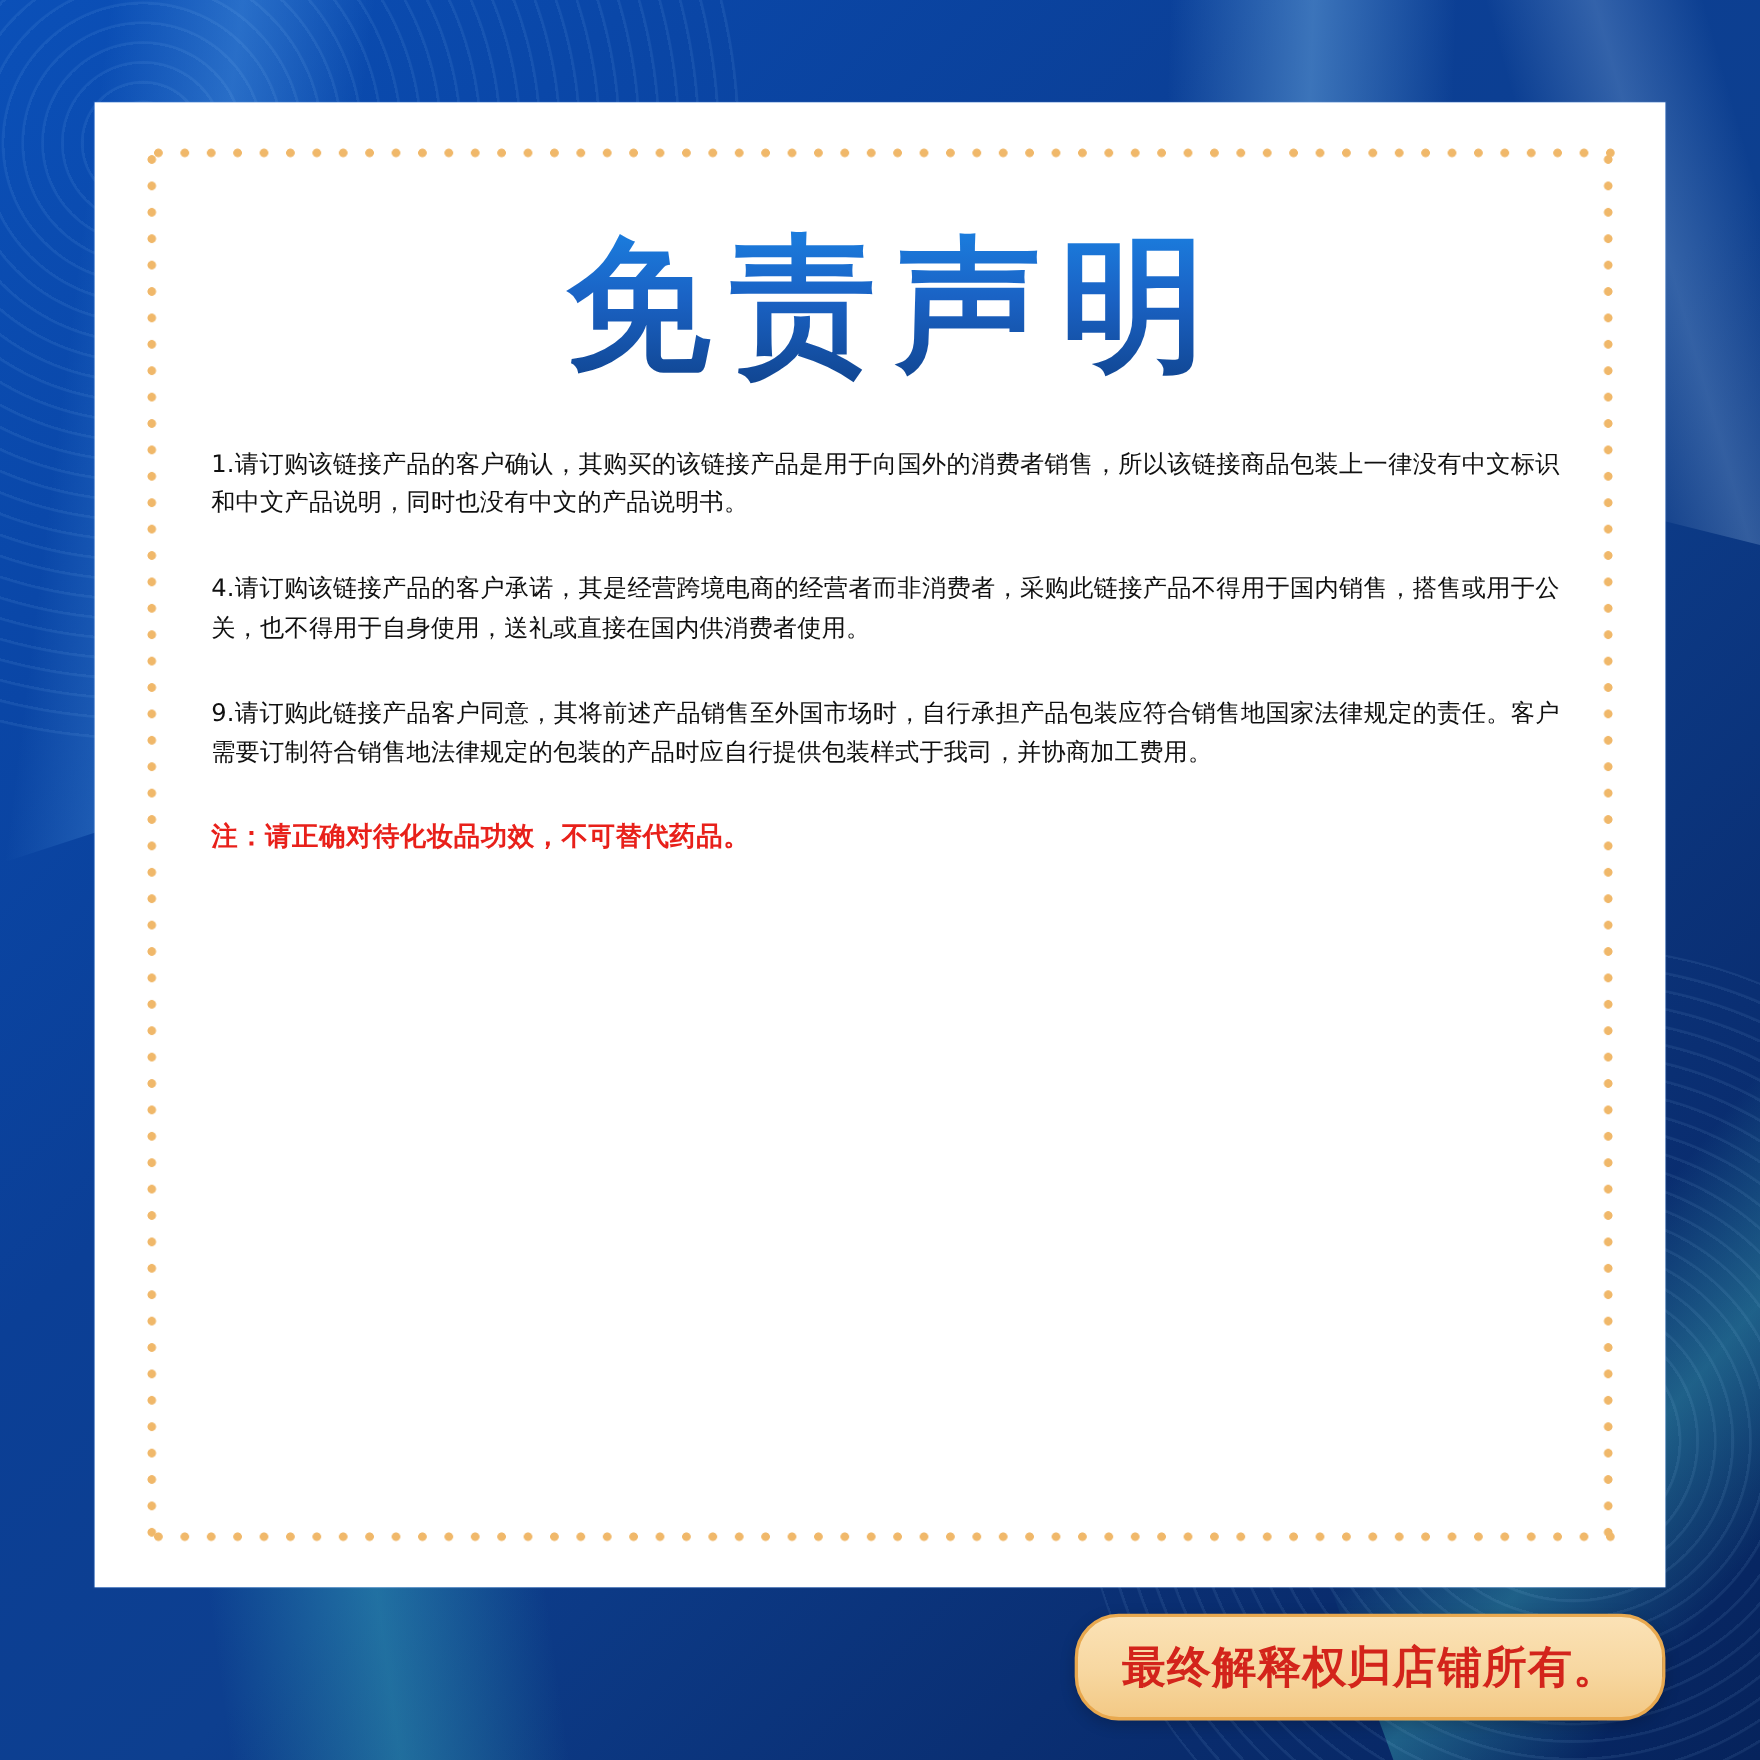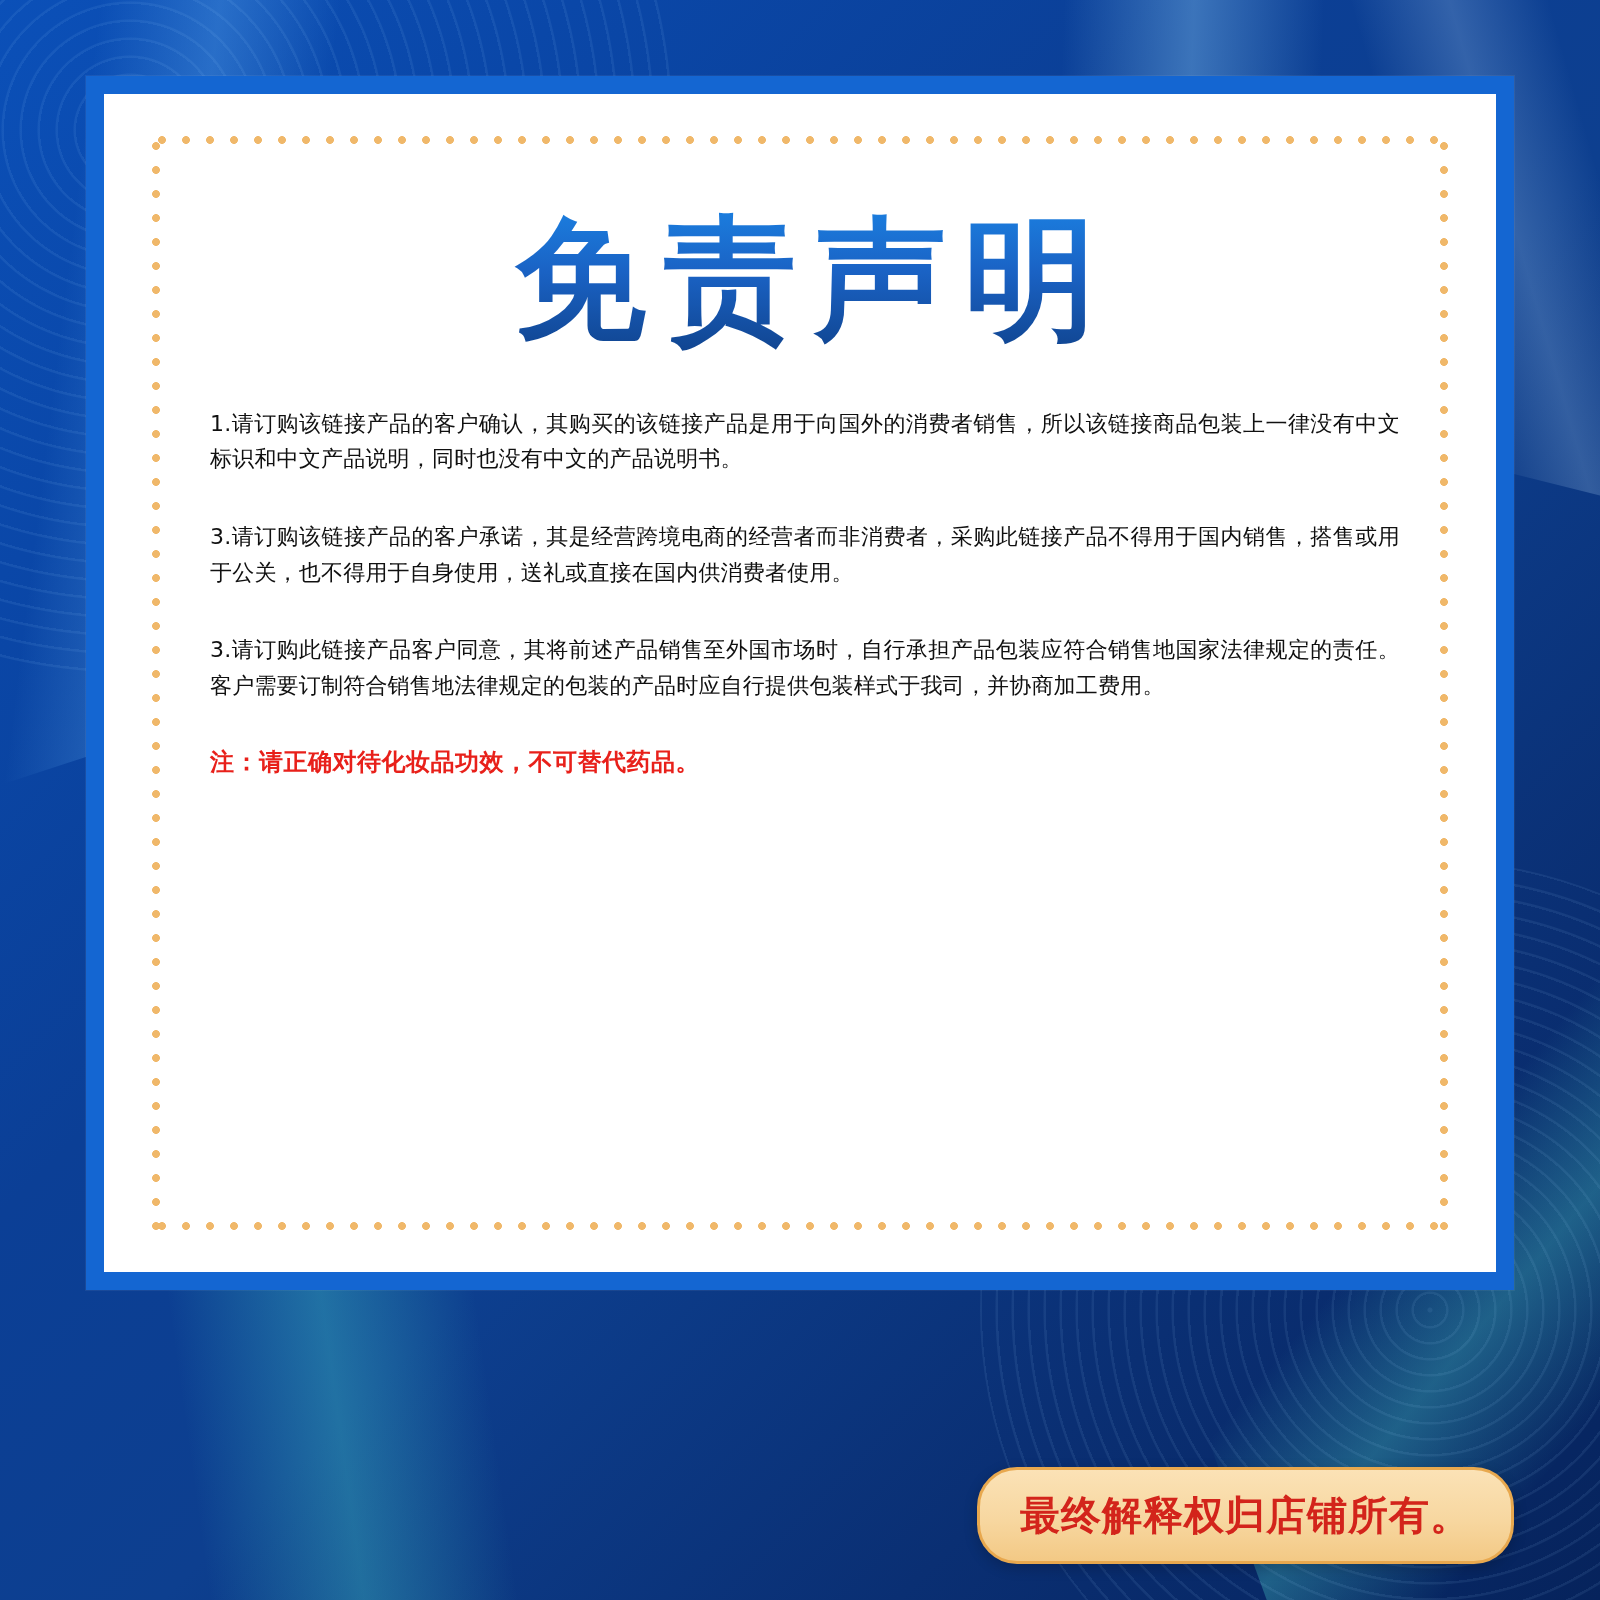--- a/index.html
+++ b/index.html
@@ -79,25 +79,24 @@
       repeating-radial-gradient(circle at 50% 50%,
         rgba(150,205,255,0.09) 0px, rgba(150,205,255,0.09) 2px,
         rgba(150,205,255,0.00) 3px, rgba(150,205,255,0.00) 18px);
     pointer-events: none;
   }
 
   
   #card-frame {
     position: absolute;
     left: 86px;
-    top: 76px;
+    top: 93px;
     width: 1428px;
-    height: 1214px;
+    height: 1350px;
     background: #1466d2;
-    padding: 18px;
     box-sizing: border-box;
     box-shadow: 0 0 0 1px rgba(255,255,255,0.06);
   }
   #card {
     position: relative;
     width: 100%;
     height: 100%;
     background: #ffffff;
     box-sizing: border-box;
   }
@@ -204,23 +203,23 @@
   <div id="card-frame">
     <div id="card">
       <div id="dotted-border"></div>
 
       <div id="card-inner">
 
         <h1 id="title">免责声明</h1>
 
         <p class="para">1.请订购该链接产品的客户确认，其购买的该链接产品是用于向国外的消费者销售，所以该链接商品包装上一律没有中文标识和中文产品说明，同时也没有中文的产品说明书。</p>
 
-        <p class="para">3.请订购该链接产品的客户承诺，其是经营跨境电商的经营者而非消费者，采购此链接产品不得用于国内销售，搭售或用于公关，也不得用于自身使用，送礼或直接在国内供消费者使用。</p>
-
-        <p class="para">3.请订购此链接产品客户同意，其将前述产品销售至外国市场时，自行承担产品包装应符合销售地国家法律规定的责任。客户需要订制符合销售地法律规定的包装的产品时应自行提供包装样式于我司，并协商加工费用。</p>
+        <p class="para">4.请订购该链接产品的客户承诺，其是经营跨境电商的经营者而非消费者，采购此链接产品不得用于国内销售，搭售或用于公关，也不得用于自身使用，送礼或直接在国内供消费者使用。</p>
+
+        <p class="para">9.请订购此链接产品客户同意，其将前述产品销售至外国市场时，自行承担产品包装应符合销售地国家法律规定的责任。客户需要订制符合销售地法律规定的包装的产品时应自行提供包装样式于我司，并协商加工费用。</p>
 
         <p class="para">
         </p>
 
         <p id="note">注：请正确对待化妆品功效，不可替代药品。</p>
 
       </div>
     </div>
   </div>
 

